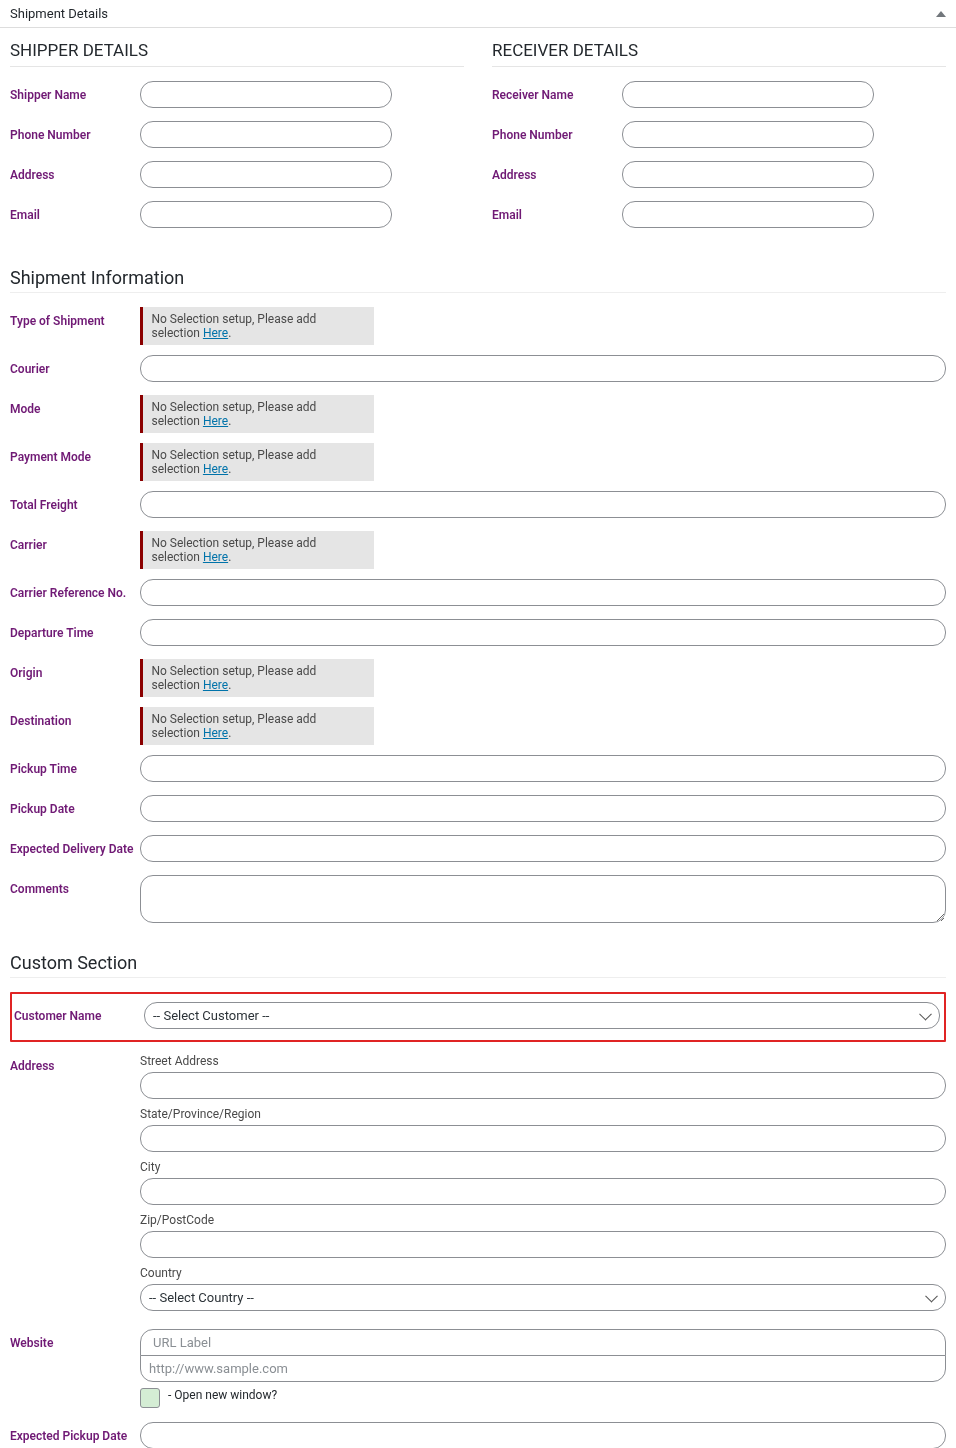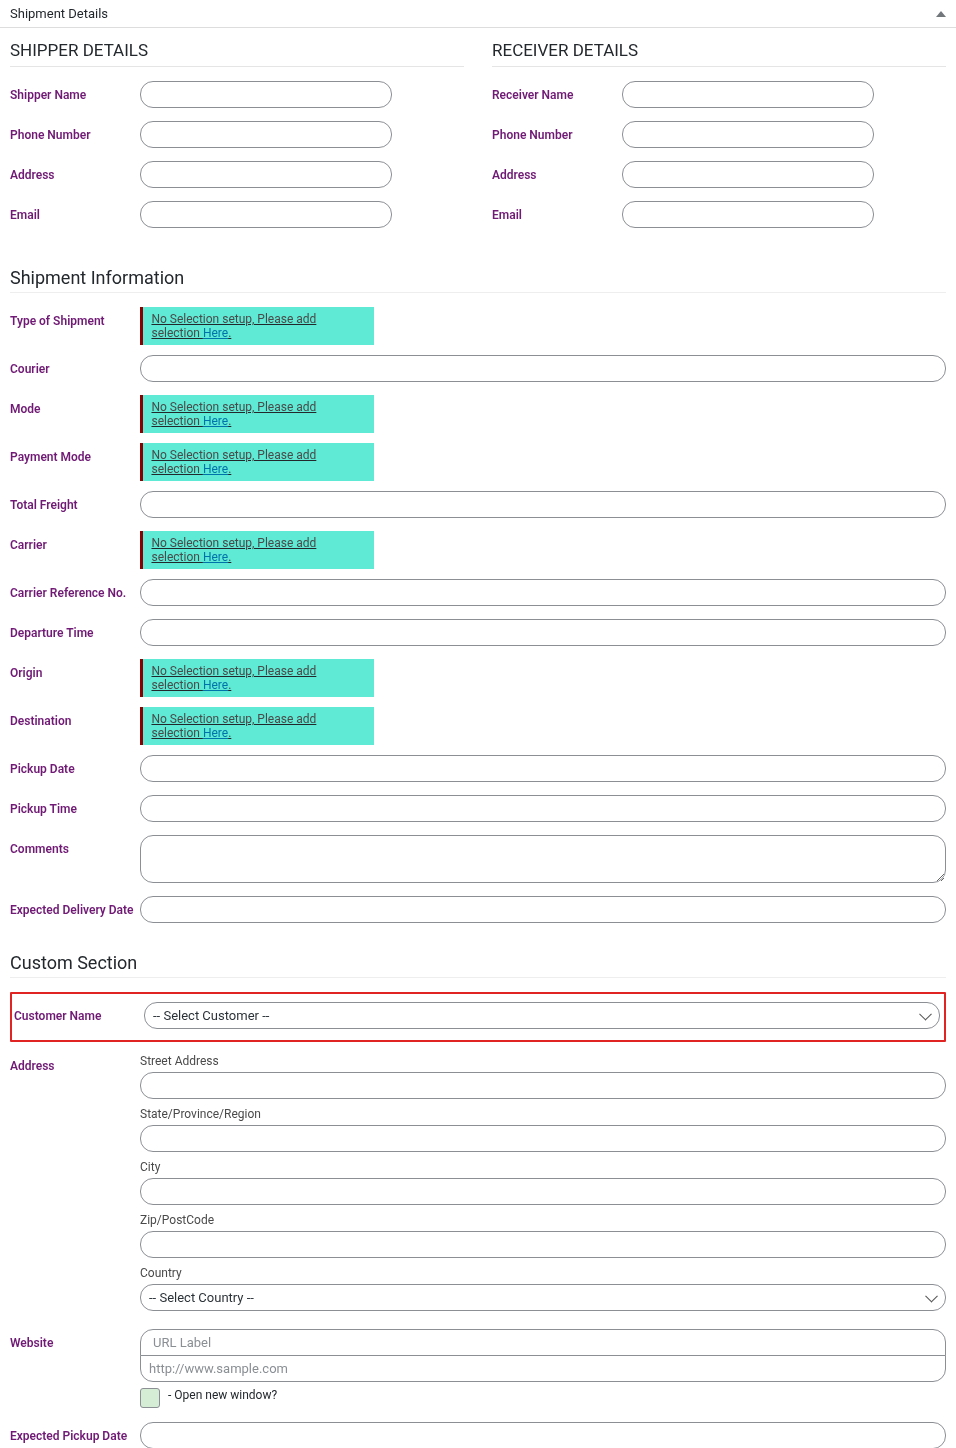--- a/index.html
+++ b/index.html
@@ -13,21 +13,21 @@
 .sec-underline{border-bottom:1px solid #e5e5e5;margin-bottom:14px;}
 .form-row{display:flex;align-items:flex-start;margin-bottom:10px;min-height:30px;}
 .form-row label.lbl{width:130px;flex-shrink:0;font-size:12px;color:#701a75;font-weight:600;padding-top:7px;}
 .form-row .field{flex:1;}
 input[type="text"],textarea,select{width:100%;box-sizing:border-box;padding:5px 8px;border:1px solid #8c8f94;border-radius:13px;font-size:13px;background:#fff;color:#2c3338;font-family:inherit;}
 textarea{height:48px;resize:both;}
 select{appearance:none;-webkit-appearance:none;background:#fff;padding-right:28px;}
 .select-wrap{position:relative;}
 .select-wrap::after{content:"";position:absolute;right:10px;top:50%;width:8px;height:8px;border-right:1.5px solid #555;border-bottom:1.5px solid #555;transform:translateY(-70%) rotate(45deg);pointer-events:none;}
 .half-field input{width:252px;max-width:100%;}
-.notice{display:flex;align-items:stretch;background:#5eead4;max-width:234px;text-decoration:underline;}
+.notice{display:flex;align-items:stretch;background:#e5e5e5;max-width:234px;}
 .notice .bar{width:4px;background:#8b0000;}
 .notice .msg{padding:5px 8px;font-size:12px;color:#4a4a4a;}
 .notice .msg a{color:#0073aa;text-decoration:underline;}
 .sec2-title{font-size:18px;color:#23282d;margin:26px 0 4px 0;font-weight:400;}
 .hr-light{border:none;border-bottom:1px solid #eee;margin:0 0 14px 0;}
 .full-row label.lbl{width:130px;}
 .sub-label{font-size:12px;color:#4a4a4a;margin:2px 0 4px 0;}
 .sub-block{margin-bottom:8px;}
 .red-box{border:2px solid #e02424;border-radius:1px;padding:8px 4px 8px 2px;margin:2px 0 10px 0;}
 .red-box .form-row{margin-bottom:0;}
@@ -172,37 +172,37 @@
       <label class="lbl">Destination</label>
       <div class="field">
         <div class="notice">
           <div class="bar"></div>
           <div class="msg"><span>No Selection setup, Please add selection </span><a href="#">Here</a><span>.</span></div>
         </div>
       </div>
     </div>
 
     <div class="form-row full-row">
+      <label class="lbl">Pickup Time</label>
+      <div class="field"><input type="text" value="" style=""></div>
+    </div>
+
+    <div class="form-row full-row">
       <label class="lbl">Pickup Date</label>
       <div class="field"><input type="text" value="" style=""></div>
     </div>
 
     <div class="form-row full-row">
-      <label class="lbl">Pickup Time</label>
+      <label class="lbl">Expected Delivery Date</label>
       <div class="field"><input type="text" value="" style=""></div>
     </div>
 
     <div class="form-row full-row">
       <label class="lbl">Comments</label>
       <div class="field"><textarea style=""></textarea></div>
-    </div>
-
-    <div class="form-row full-row">
-      <label class="lbl">Expected Delivery Date</label>
-      <div class="field"><input type="text" value="" style=""></div>
     </div>
 
     <h3 class="sec2-title">Custom Section</h3>
     <hr class="hr-light">
 
     <div class="red-box">
       <div class="form-row full-row">
         <label class="lbl">Customer Name</label>
         <div class="field select-wrap">
           <select>

